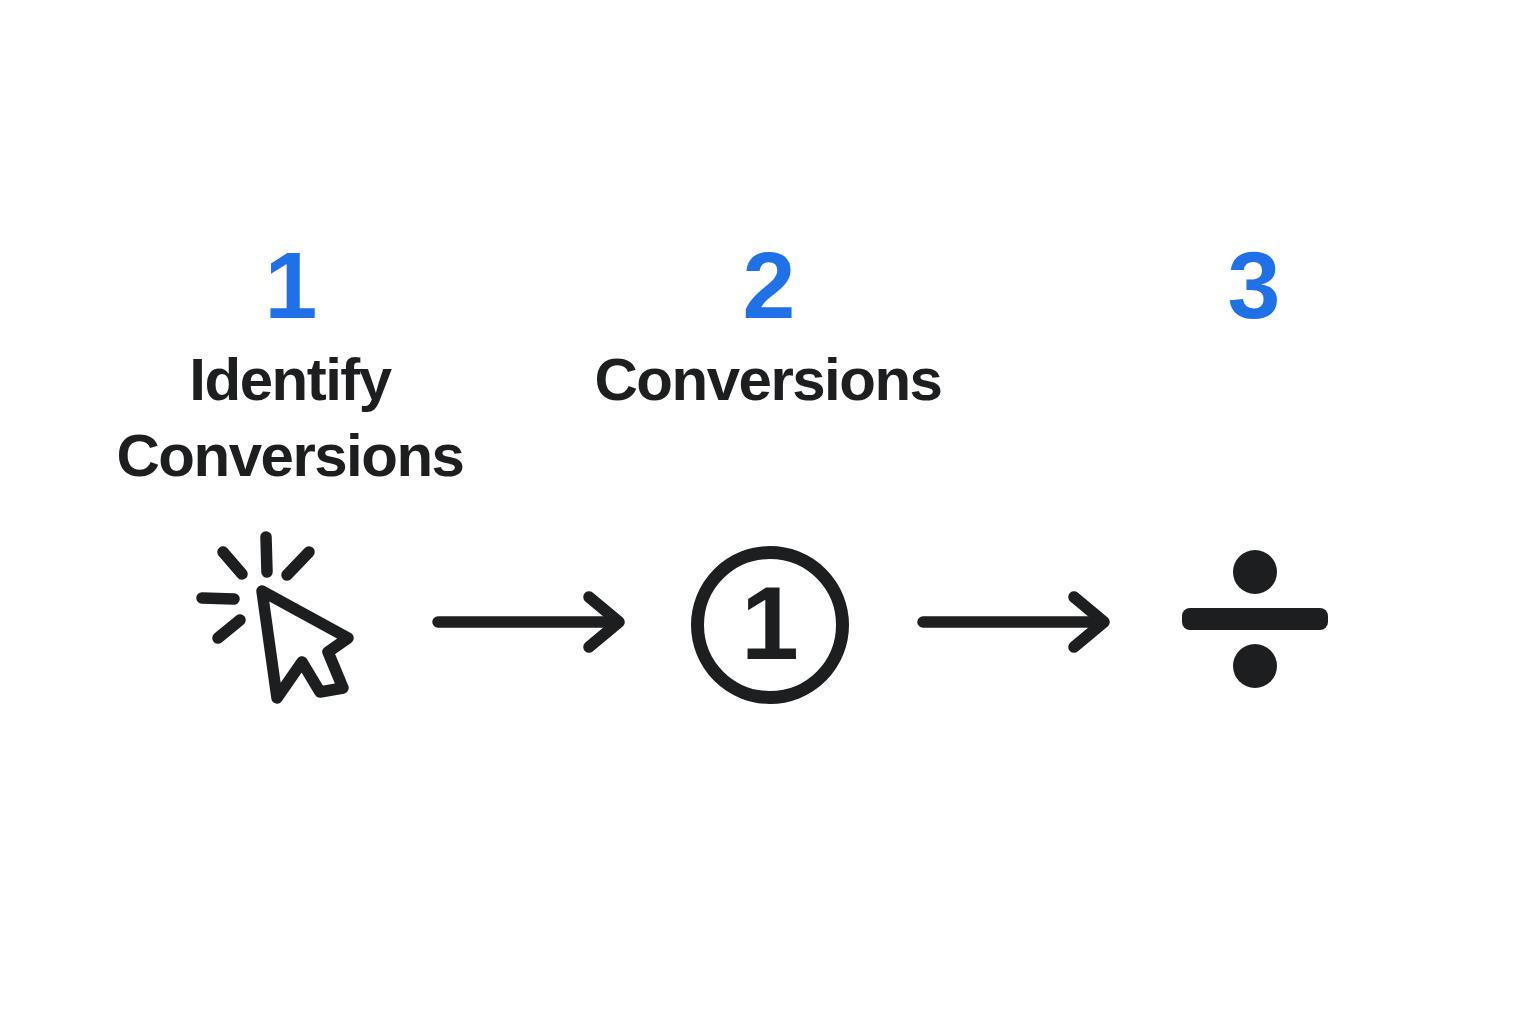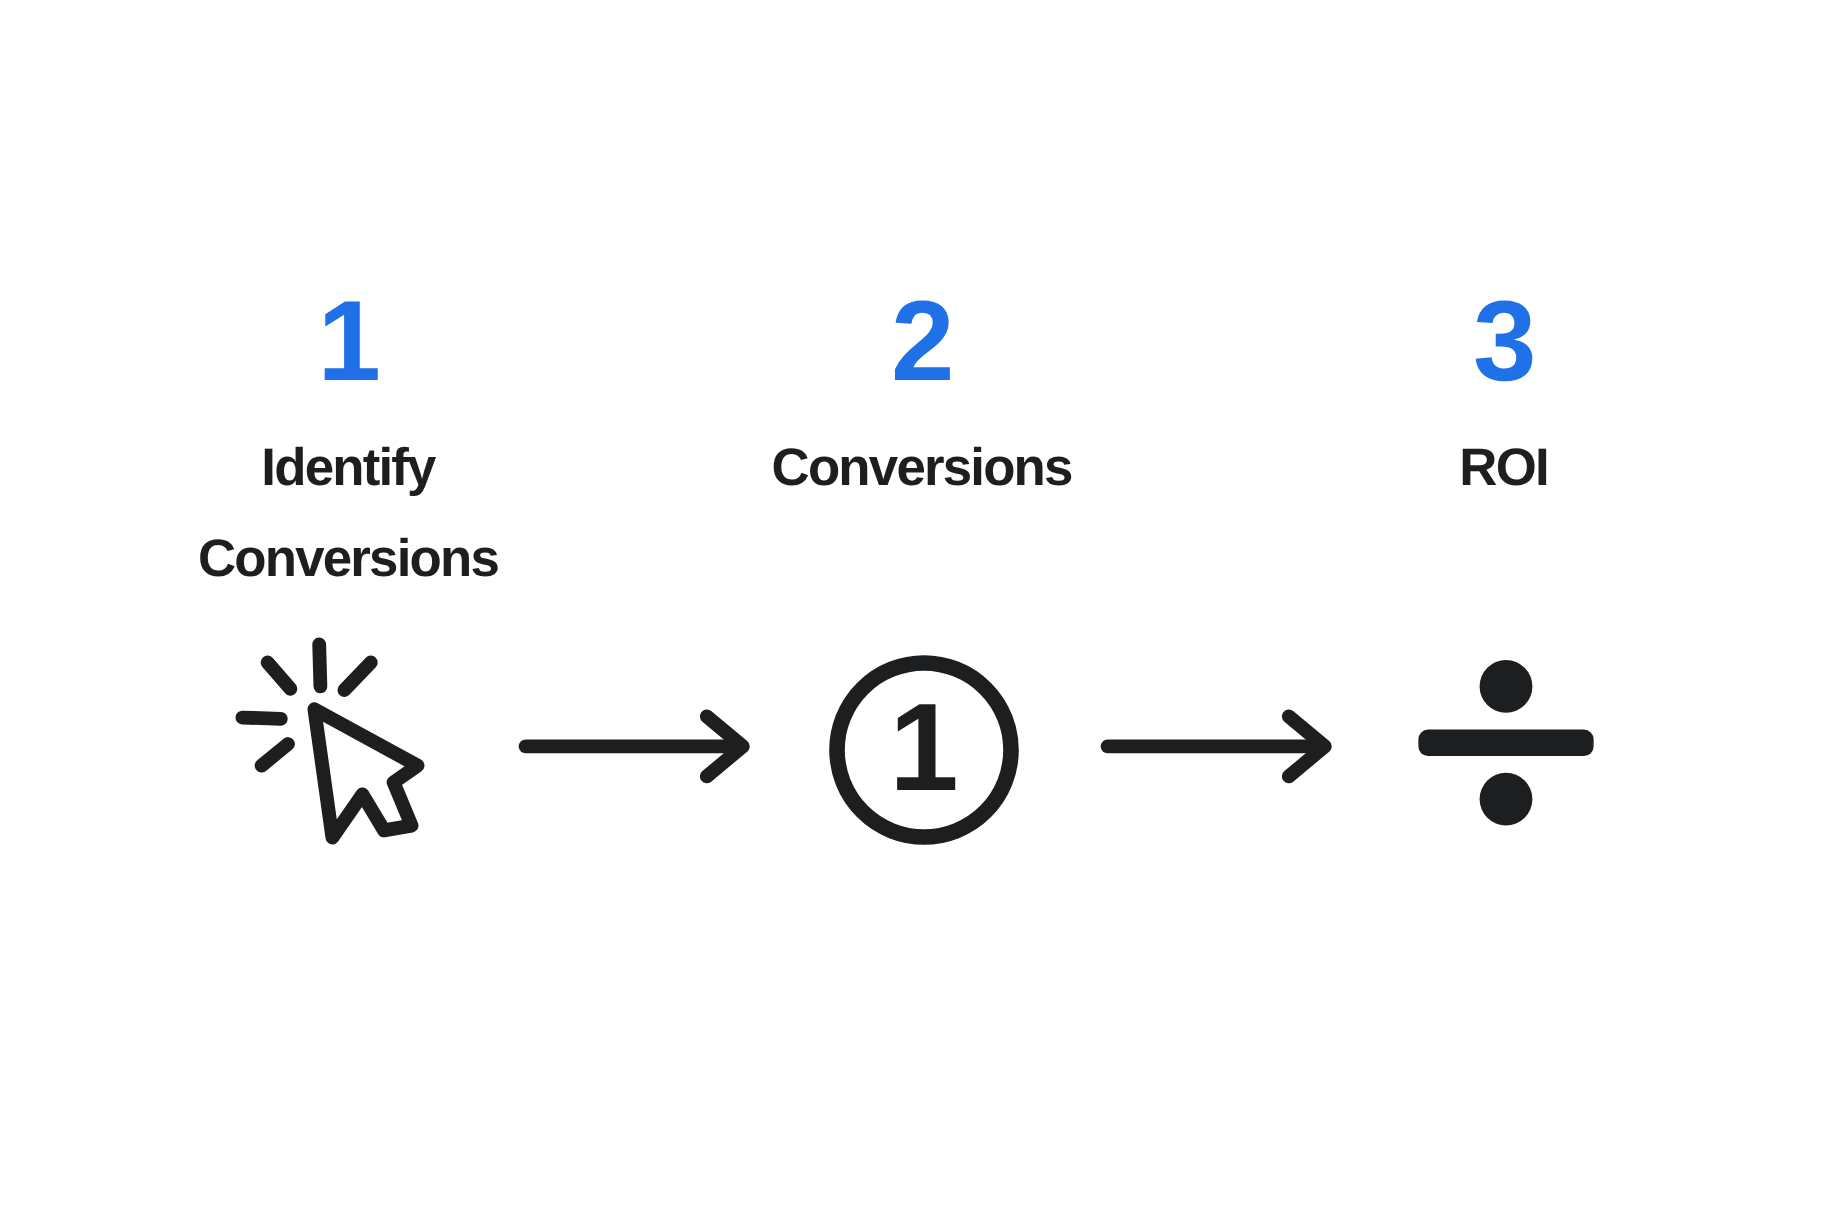--- a/index.html
+++ b/index.html
@@ -27,22 +27,22 @@
     white-space:nowrap;
   }
   .step-number{
     font-size:95px;
     line-height:1.05;
     font-weight:700;
     letter-spacing:-2px;
     color:var(--accent);
   }
   .step-title{
-    margin-top:16px;
-    font-size:44px;
+    margin-top:6px;
+    font-size:60px;
     line-height:76px;
     font-weight:700;
     letter-spacing:-1.5px;
     color:var(--ink);
   }
   
   .icon-svg{ position:absolute; display:block; }
   .icon-svg path{
     fill:none;
     stroke:var(--ink);
@@ -106,21 +106,20 @@
   <div class="step" style="left:768px">
     <div class="step-number">2</div>
     <div class="step-title">
       <div>Conversions</div>
     </div>
   </div>
 
   <div class="step" style="left:1253px">
     <div class="step-number">3</div>
     <div class="step-title">
-      <div>ROI</div>
     </div>
   </div>
 
   <svg class="icon-svg cursor-click" width="230" height="195" viewBox="0 0 230 195" aria-hidden="true">
     <path d="M71 7 L72 42 M28 22 L47 44 M114 22 L92 45 M7 68 L39 69 M23 108 L45 90"></path>
     <path d="M67 61 L82 168 L107 132 L125 162 L148 158 L133 122 L153 108 Z"></path>
   </svg>
 
   <svg class="icon-svg arrow-1" width="195" height="64" viewBox="0 0 195 64" aria-hidden="true">
     <path d="M7 32 L186 32"></path>

